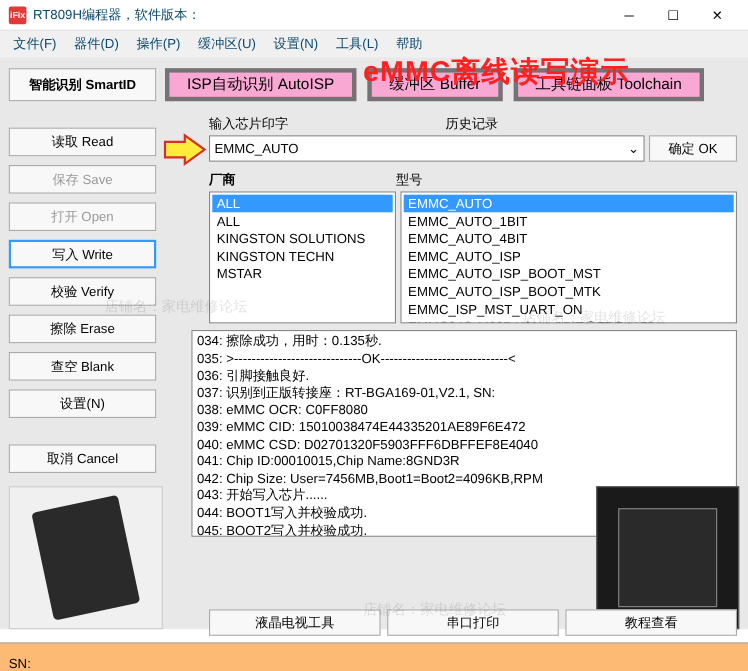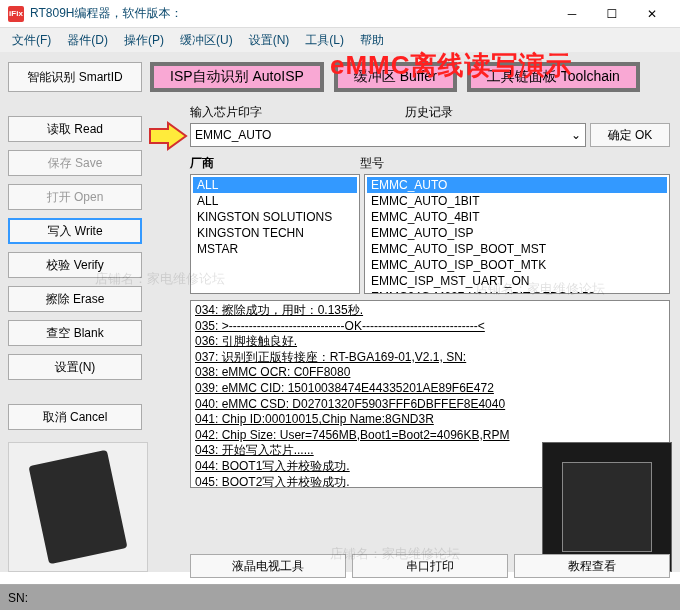--- a/index.html
+++ b/index.html
@@ -10,49 +10,49 @@
 .titlebar .winbtns { display: flex; gap: 0; }
 .titlebar .winbtn { width: 40px; height: 28px; display: flex; align-items: center; justify-content: center; font-size: 12px; cursor: pointer; }
 .menubar { height: 24px; background: #f0f0f0; display: flex; align-items: center; padding: 0 4px; font-size: 12px; color: #0c4a6e; }
 .menubar .menuitem { padding: 2px 8px; cursor: pointer; }
 .overlay-title { position: absolute; top: 48px; left: 330px; font-size: 26px; font-weight: bold; color: #ff2020; z-index: 10; letter-spacing: 1px; }
 .main { display: flex; height: 520px; background: #e8e8e8; }
 .sidebar { width: 150px; padding: 10px 8px; display: flex; flex-direction: column; gap: 8px; }
 .sidebtn { height: 26px; background: #f8f8f8; border: 1px solid #aaa; font-size: 12px; cursor: pointer; display: flex; align-items: center; justify-content: center; }
 .sidebtn.disabled { color: #999; }
 .sidebtn.selected { border: 2px solid #3399ff; }
-.sidebtn.smart { height: 30px; }
+.sidebtn.smart { height: 30px; font-weight: bold; }
 .content { flex: 1; padding: 10px 10px 0 0; position: relative; }
 .toprow { display: flex; gap: 10px; margin-bottom: 12px; }
 .topbtn { height: 30px; padding: 0 16px; background: #f9a8d4; border: 4px solid #737373; font-size: 14px; cursor: pointer; display: flex; align-items: center; }
 .labelrow { display: flex; font-size: 12px; margin-bottom: 2px; }
 .labelrow .l1 { width: 215px; margin-left: 40px; }
 .labelrow .l2 { flex: 1; }
 .inputrow { display: flex; align-items: center; gap: 4px; margin-bottom: 8px; position: relative; }
 .arrow { position: absolute; left: -4px; top: -2px; width: 44px; height: 30px; }
 .chipinput { flex: 1; height: 24px; border: 1px solid #888; background: #fff; font-size: 12px; padding: 0 4px; margin-left: 40px; display: flex; align-items: center; justify-content: space-between; cursor: pointer; }
 .okbtn { width: 80px; height: 24px; background: #f8f8f8; border: 1px solid #aaa; font-size: 12px; cursor: pointer; }
 .listhdr { display: flex; font-size: 12px; margin-bottom: 2px; margin-left: 40px; }
 .listhdr .h1 { width: 170px; font-weight: bold; }
 .listrow { display: flex; gap: 4px; margin-left: 40px; margin-bottom: 6px; }
 .listbox { background: #fff; border: 1px solid #888; font-size: 12px; height: 120px; overflow: hidden; padding: 2px; }
 .listbox.vendor { width: 170px; }
 .listbox.model { flex: 1; }
 .listbox .item { padding: 1px 4px; cursor: pointer; white-space: nowrap; }
 .listbox .item.sel { background: #3399ff; color: #fff; }
-.logbox { background: #fff; border: 1px solid #888; font-size: 12px; height: 188px; overflow: hidden; padding: 2px 4px; line-height: 1.3; font-family: SimSun, monospace; position: relative; margin-left: 40px; text-decoration: underline; }
+.logbox { background: #fff; border: 1px solid #888; font-size: 12px; height: 188px; overflow: hidden; padding: 2px 4px; line-height: 1.3; font-family: SimSun, monospace; position: relative; margin-left: 24px; }
 .logbox .line { white-space: nowrap; }
 .chipimg { position: absolute; right: 8px; bottom: 38px; width: 130px; height: 130px; background: #1a1a1a; border: 1px solid #666; display: flex; align-items: center; justify-content: center; }
 .chipimg .chip { width: 90px; height: 90px; background: #2a2a2a; border: 1px solid #888; position: relative; }
 .chipimg .chip::before { content: ''; position: absolute; inset: 10px; background: radial-gradient(circle, transparent 20%, #444 20%, #444 22%, transparent 22%); background-size: 8px 8px; }
 .sockimg { position: absolute; left: 8px; bottom: 38px; width: 140px; height: 130px; background: #f0f0f0; border: 1px solid #ccc; display: flex; align-items: center; justify-content: center; }
 .sockimg .sock { width: 80px; height: 100px; background: #2a2a2a; transform: rotate(-12deg); border-radius: 4px; }
 .bottombar { position: absolute; bottom: 32px; left: 190px; right: 10px; display: flex; gap: 6px; }
 .botbtn { flex: 1; height: 24px; background: #f8f8f8; border: 1px solid #aaa; font-size: 12px; cursor: pointer; }
-.statusbar { position: absolute; bottom: 0; left: 0; right: 0; height: 26px; background: #a3a3a3; border-top: 1px solid #aaa; display: flex; align-items: center; padding: 0 8px; font-size: 12px; }
+.statusbar { position: absolute; bottom: 0; left: 0; right: 0; height: 26px; background: #fdba74; border-top: 1px solid #aaa; display: flex; align-items: flex-end; padding: 0 8px; font-size: 12px; }
 .watermark { position: absolute; color: rgba(0,0,0,0.12); font-size: 13px; z-index: 5; pointer-events: none; }
 .wm1 { top: 270px; left: 95px; }
 .wm2 { top: 280px; left: 475px; }
 .wm3 { top: 545px; left: 330px; }
 </style>
 </head>
 <body>
 
 <div class="titlebar">
   <div class="icon">iFix</div>

